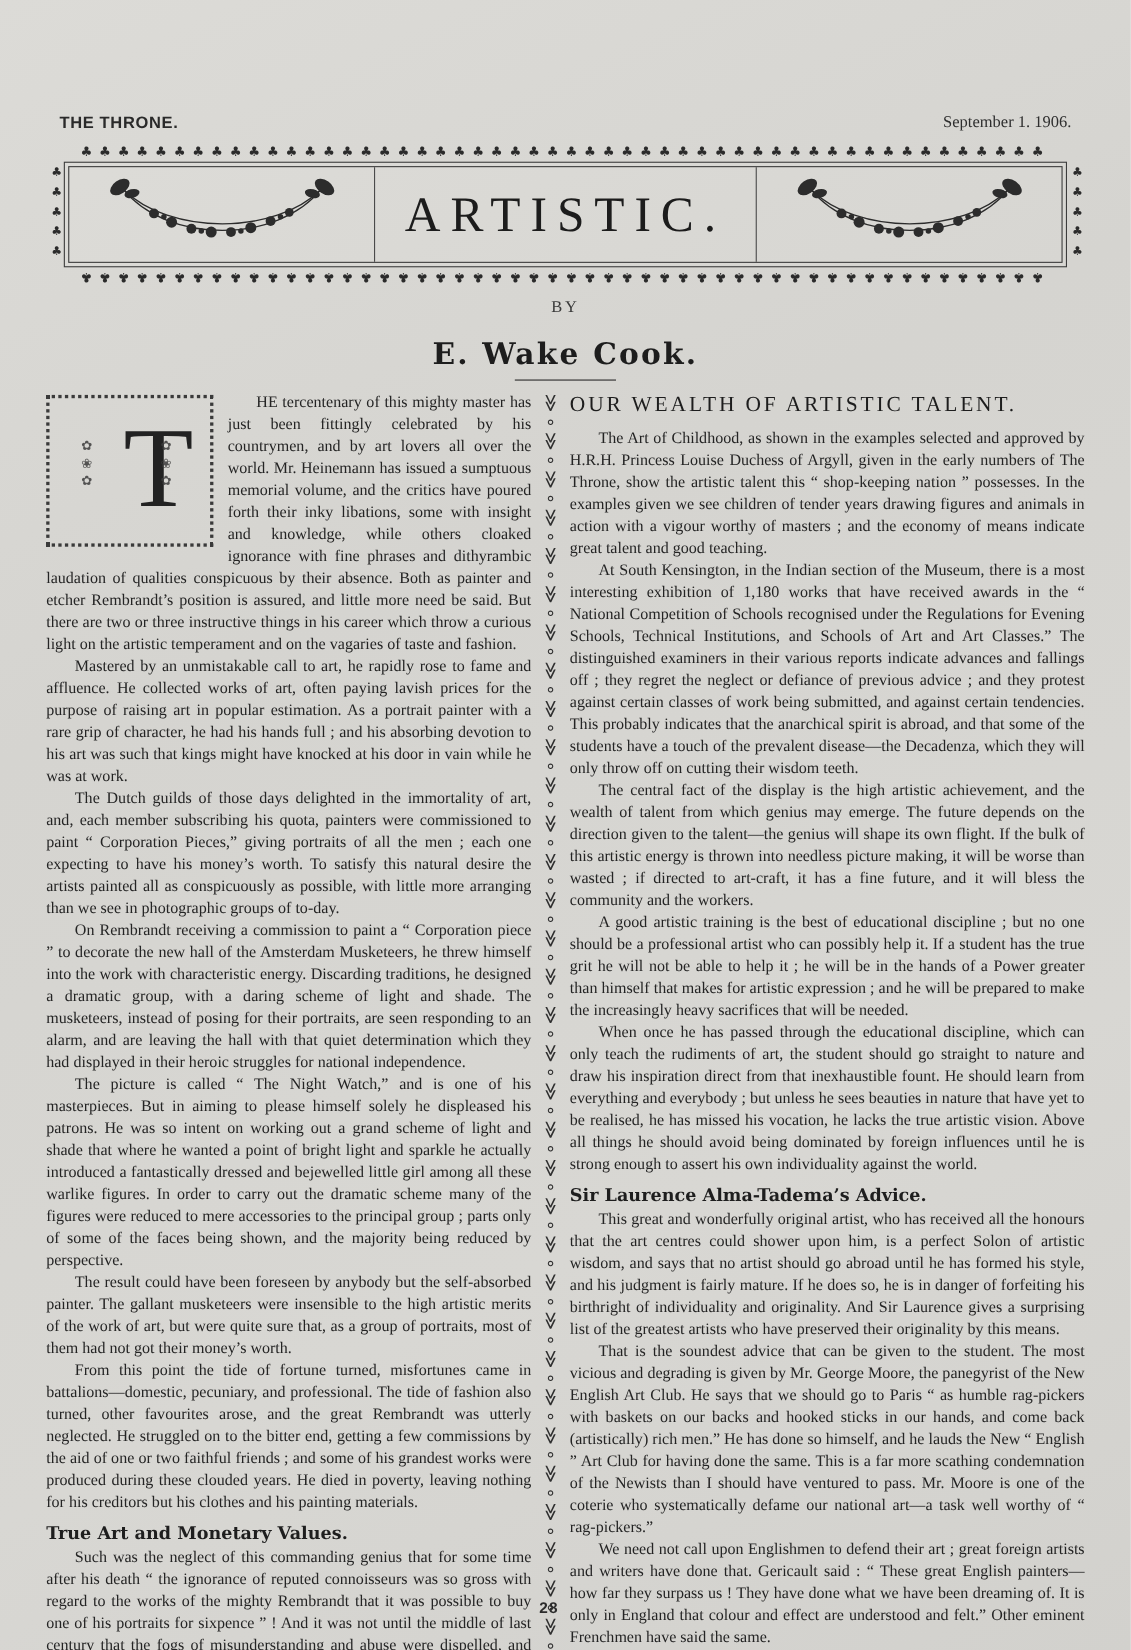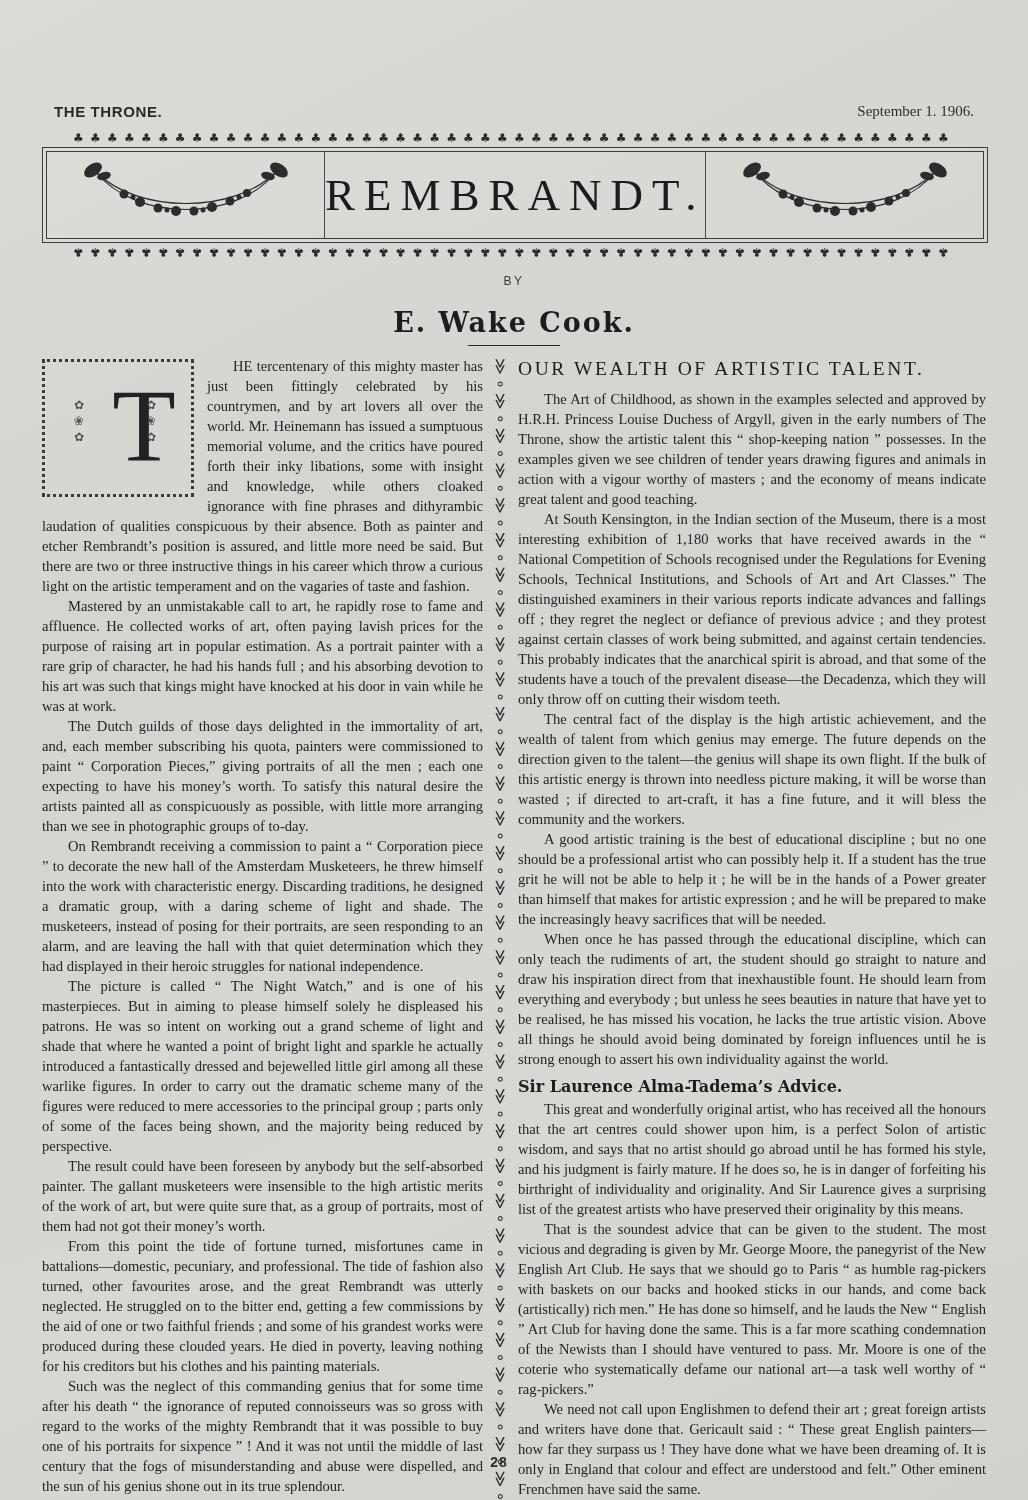--- a/index.html
+++ b/index.html
@@ -38,21 +38,21 @@
   .panel.garland.left { border-right:1px solid #4a4a4a; }
   .panel.garland.right { border-left:1px solid #4a4a4a; }
   .panel.title-panel { flex:1; }
   .banner-title {
     font-family:"Liberation Serif", serif; font-weight:400; font-size:45px;
     letter-spacing:9px; color:#1c1c1c; white-space:nowrap;
   }
 
   
   .byline { text-align:center; margin-top:11px; }
-  .by-label { font-family:Liberation Sans, sans-serif; font-size:12px; letter-spacing:2.5px; color:#3a3a3a; }
+  .by-label { font-family:Liberation Serif, serif; font-size:15px; letter-spacing:2.5px; color:#3a3a3a; }
   .author-name {
     display:block; margin-top:18px;
     font-family:"DejaVu Serif", serif; font-weight:bold; font-size:27px;
     letter-spacing:2px; color:#1d1d1d;
   }
   .byline-rule { width:92px; border:none; border-top:1.6px solid #2a2a2a; margin:7px auto 10px auto; }
 
   
   .columns { display:flex; align-items:flex-start; }
   .col-left  { width:441px; }
@@ -140,21 +140,21 @@
                 <circle cx="164" cy="45" r="4.5"></circle>
                   <circle cx="181" cy="37" r="4"></circle>
                 <circle cx="67" cy="41" r="2.5"></circle>
                   <circle cx="101" cy="54" r="2.5"></circle>
                 <circle cx="137" cy="54" r="2.5"></circle>
                   <circle cx="173" cy="41" r="2.5"></circle>
               </g>
             </svg>
           </div>
           <div class="panel title-panel">
-            <h1 class="banner-title">REMBRANDT.</h1>
+            <h1 class="banner-title">ARTISTIC.</h1>
           </div>
           <div class="panel garland right">
             <svg width="240" height="78" viewBox="0 0 240 78" aria-hidden="true">
               <g stroke="#2c2c2c" fill="none" stroke-width="1.2">
                 <path d="M30 16 C 70 66, 170 66, 210 16"></path>
                 <path d="M30 16 C 72 58, 168 58, 210 16"></path>
               </g>
               <g fill="#2c2c2c">
                 <ellipse cx="27" cy="14" rx="10" ry="6" transform="rotate(-35 27 14)"></ellipse>
                 <ellipse cx="38" cy="20" rx="7" ry="4" transform="rotate(-15 38 20)"></ellipse>
@@ -198,20 +198,21 @@
           <span class="flower-strip fs-right">✿❀✿</span>
         </div>
         <span class="dc-text">HE tercentenary of this mighty master has just been fittingly celebrated by his countrymen, and by art lovers all over the world.  Mr. Heinemann has issued a sumptuous memorial volume, and the critics have poured forth their inky libations, some with insight and knowledge, while others cloaked ignorance with fine phrases and dithyrambic laudation of qualities conspicuous by their absence.  Both as painter and etcher Rembrandt’s position is assured, and little more need be said.  But there are two or three instructive things in his career which throw a curious light on the artistic temperament and on the vagaries of taste and fashion.</span>
       </div>
       <p class="para">Mastered by an unmistakable call to art, he rapidly rose to fame and affluence.  He collected works of art, often paying lavish prices for the purpose of raising art in popular estimation.  As a portrait painter with a rare grip of character, he had his hands full ;  and his absorbing devotion to his art was such that kings might have knocked at his door in vain while he was at work.</p>
       <p class="para">The Dutch guilds of those days delighted in the immortality of art, and, each member subscribing his quota, painters were commissioned to paint “ Corporation Pieces,” giving portraits of all the men ;  each one expecting to have his money’s worth.  To satisfy this natural desire the artists painted all as conspicuously as possible, with little more arranging than we see in photographic groups of to-day.</p>
       <p class="para">On Rembrandt receiving a commission to paint a “ Corporation piece ” to decorate the new hall of the Amsterdam Musketeers, he threw himself into the work with characteristic energy.  Discarding traditions, he designed a dramatic group, with a daring scheme of light and shade.  The musketeers, instead of posing for their portraits, are seen responding to an alarm, and are leaving the hall with that quiet determination which they had displayed in their heroic struggles for national independence.</p>
       <p class="para">The picture is called “ The Night Watch,” and is one of his masterpieces.  But in aiming to please himself solely he displeased his patrons.  He was so intent on working out a grand scheme of light and shade that where he wanted a point of bright light and sparkle he actually introduced a fantastically dressed and bejewelled little girl among all these warlike figures.  In order to carry out the dramatic scheme many of the figures were reduced to mere accessories to the principal group ;  parts only of some of the faces being shown, and the majority being  reduced by perspective.</p>
       <p class="para">The result could have  been  foreseen  by anybody but the self-absorbed painter.  The gallant musketeers were insensible to the high artistic merits of the work of art, but were quite sure that, as a group of portraits, most of them had not got their money’s worth.</p>
       <p class="para">From this point the tide of fortune turned, misfortunes came in battalions—domestic, pecuniary, and professional.  The tide of fashion also turned, other favourites arose, and the great Rembrandt was utterly neglected.  He struggled on to the bitter end, getting a few commissions by the aid of one or two faithful friends ;  and some of his grandest works were produced during these clouded years.  He died in poverty, leaving nothing for his creditors but his clothes and his painting materials.</p>
+      <h3 class="sec-head">True Art and Monetary Values.</h3>
       <p class="para">Such was the neglect of this commanding genius that for some time after his death “ the ignorance of reputed connoisseurs was so gross with regard to the works of the mighty Rembrandt that it was possible to buy one of his portraits for sixpence ” !   And it was not until the middle of last century that the fogs of misunderstanding and abuse were dispelled, and the sun of his genius shone out in its true splendour.</p>
 
     </div>
 
     <div class="col-divider">
       <span class="divider-chain">≫∘≫∘≫∘≫∘≫∘≫∘≫∘≫∘≫∘≫∘≫∘≫∘≫∘≫∘≫∘≫∘≫∘≫∘≫∘≫∘≫∘≫∘≫∘≫∘≫∘≫∘≫∘≫∘≫∘≫∘≫∘≫∘≫∘≫∘≫∘≫∘≫∘≫∘</span>
     </div>
 
     <div class="col-right">
       <h2 class="article-title">OUR WEALTH OF ARTISTIC TALENT.</h2>

